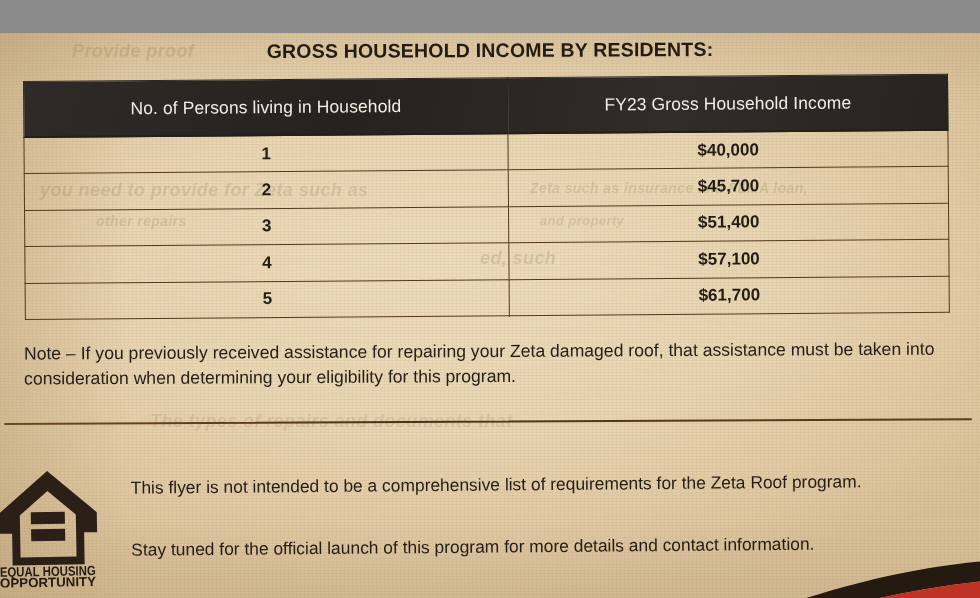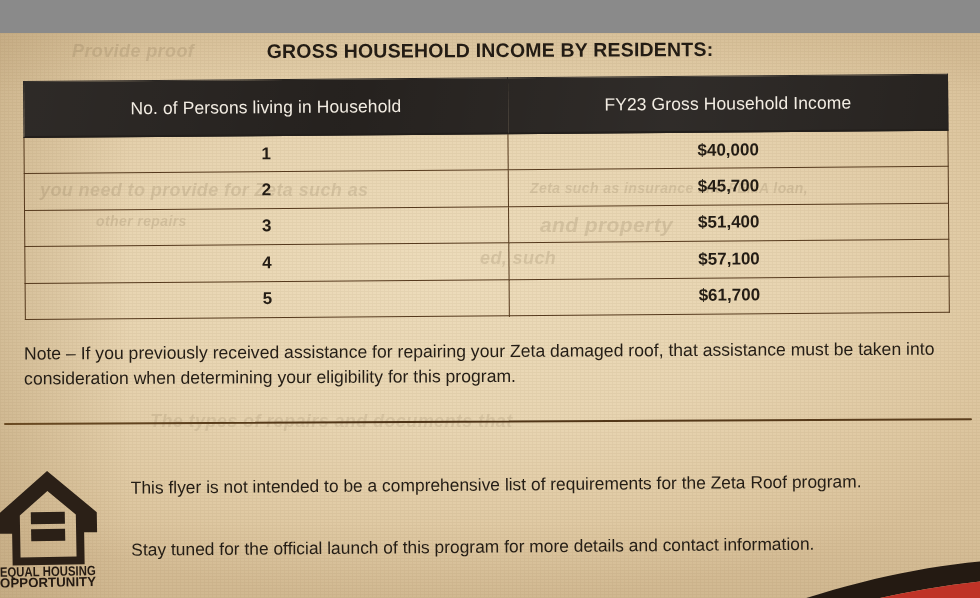--- a/index.html
+++ b/index.html
@@ -199,21 +199,21 @@
   <div class="paper-base"></div>
   <div class="paper-grain"></div>
   <div class="paper-shade-top"></div>
   <div class="paper-shade-left"></div>
   <div class="paper-shade-bottom"></div>
 
   <div class="ghost" style="left:72px; top:8px; font-size:18px;">Provide proof</div>
   <div class="ghost" style="left:40px; top:147px; font-size:18px;">you need to provide for Zeta such as</div>
   <div class="ghost" style="left:530px; top:147px; font-size:14px;">Zeta such as insurance and FEMA loan,</div>
   <div class="ghost" style="left:96px; top:180px; font-size:14px;">other repairs</div>
-  <div class="ghost" style="left:540px; top:180px; font-size:21px;text-align:right;">and property</div>
+  <div class="ghost" style="left:540px; top:180px; font-size:13px;text-align:right;">and property</div>
   <div class="ghost" style="left:480px; top:215px; font-size:18px;font-style:italic;">ed, such</div>
   <div class="ghost" style="left:150px; top:378px; font-size:18px; opacity:.13;">The types of repairs and documents that</div>
 
   <div class="title">GROSS HOUSEHOLD INCOME BY RESIDENTS:</div>
 
   <div class="table-wrap">
     <table class="tbl">
       <thead>
         <tr>
           <th class="col-a">No. of Persons living in Household</th>

